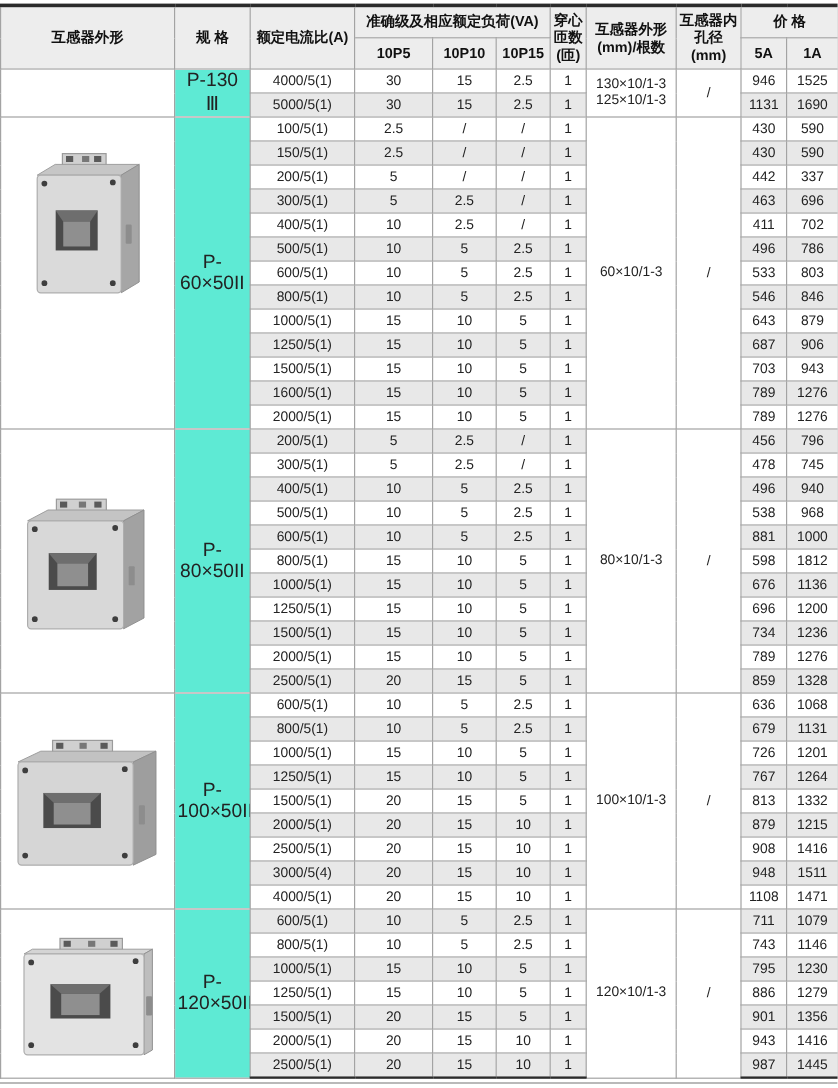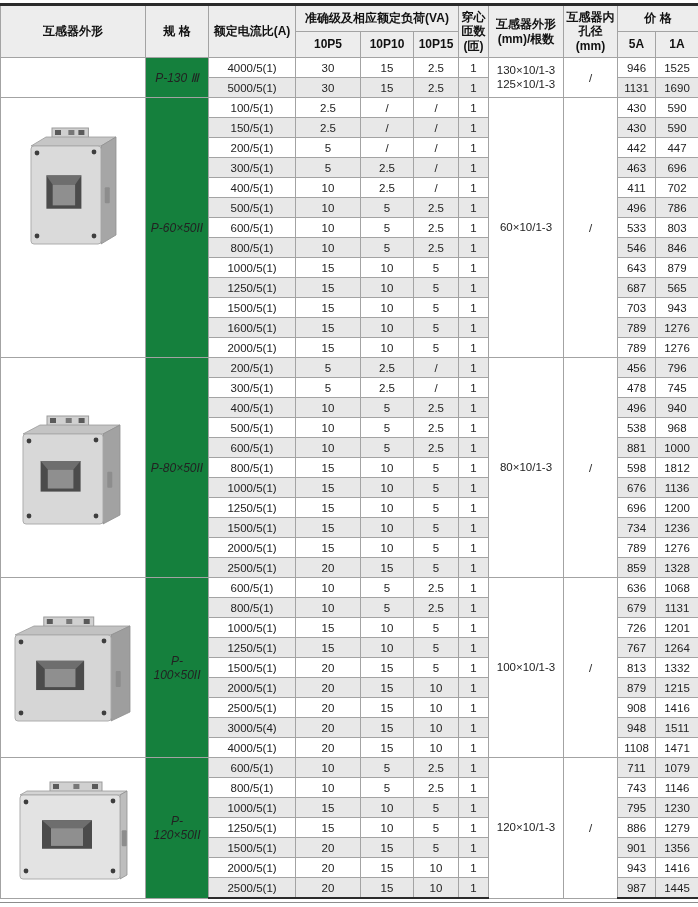--- a/index.html
+++ b/index.html
@@ -18,21 +18,21 @@
     padding:0 2px;overflow:hidden;
   }
   thead th{
     background:#ededed;font-weight:bold;font-size:12px;color:#111;
     height:25px;line-height:1.15;
   }
   thead tr:first-child th{border-top:3px solid #2b2b2b;}
   tbody td{font-size:11.5px;height:19px;color:#222;background:#ffffff;}
   tbody tr:last-child td{border-bottom:2px solid #2b2b2b;}
   td.shade{background:#e8e8e8;}
-  td.spec-cell{font-size:12px;background:#15803d;font-style:italic;}
+  td.spec-cell{font-size:16px;background:#5eead4;}
   td.img-cell{background:#ffffff;vertical-align:middle;}
   td.img-cell.align-top{vertical-align:top;padding-top:16px;}
   td.busbar-cell,td.bore-cell{background:#ffffff;font-size:11.5px;}
   .line{display:block;line-height:1.2;}
   .end-rule{width:698px;border-top:1px solid #8c8c8c;margin-top:3px;}
   svg{display:block;margin:0 auto;}
 </style>
 </head>
 <body>
 
@@ -148,21 +148,21 @@
           <td class="num-cell shade">430</td>
           <td class="num-cell shade">590</td>
         </tr>
         <tr>
           <td class="ratio-cell">200/5(1)</td>
           <td class="num-cell">5</td>
           <td class="num-cell">/</td>
           <td class="num-cell">/</td>
           <td class="num-cell">1</td>
           <td class="num-cell">442</td>
-          <td class="num-cell">447</td>
+          <td class="num-cell">337</td>
         </tr>
         <tr>
           <td class="ratio-cell shade">300/5(1)</td>
           <td class="num-cell shade">5</td>
           <td class="num-cell shade">2.5</td>
           <td class="num-cell shade">/</td>
           <td class="num-cell shade">1</td>
           <td class="num-cell shade">463</td>
           <td class="num-cell shade">696</td>
         </tr>
@@ -211,21 +211,21 @@
           <td class="num-cell">643</td>
           <td class="num-cell">879</td>
         </tr>
         <tr>
           <td class="ratio-cell shade">1250/5(1)</td>
           <td class="num-cell shade">15</td>
           <td class="num-cell shade">10</td>
           <td class="num-cell shade">5</td>
           <td class="num-cell shade">1</td>
           <td class="num-cell shade">687</td>
-          <td class="num-cell shade">565</td>
+          <td class="num-cell shade">906</td>
         </tr>
         <tr>
           <td class="ratio-cell">1500/5(1)</td>
           <td class="num-cell">15</td>
           <td class="num-cell">10</td>
           <td class="num-cell">5</td>
           <td class="num-cell">1</td>
           <td class="num-cell">703</td>
           <td class="num-cell">943</td>
         </tr>

